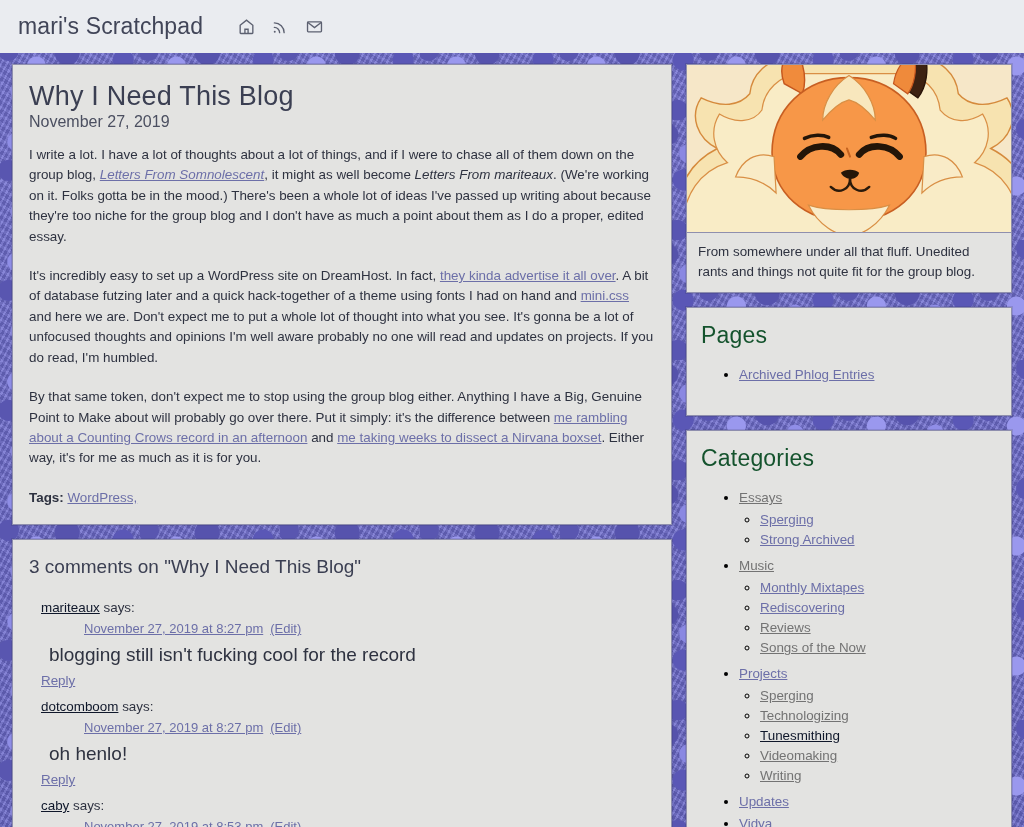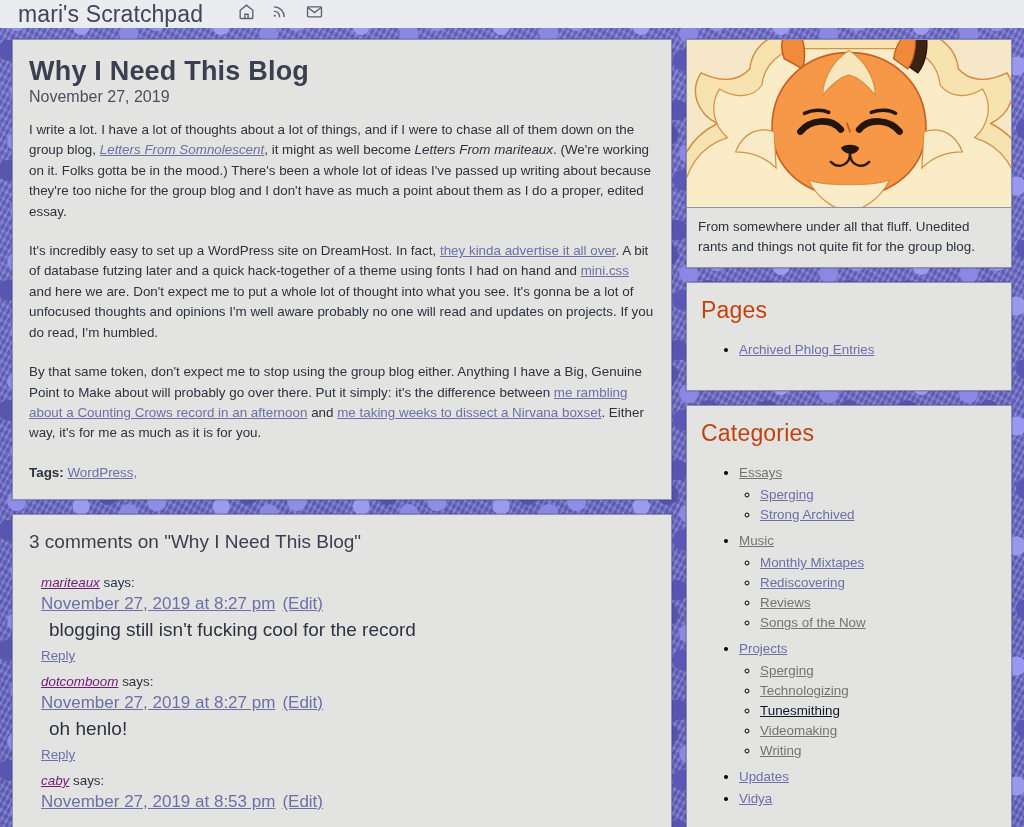--- a/index.html
+++ b/index.html
@@ -37,23 +37,23 @@
       140px 120px,140px 120px,140px 120px,140px 120px,140px 120px,
       140px 120px,140px 120px,140px 120px,140px 120px,140px 120px,
       140px 120px,140px 120px,140px 120px,140px 120px,
       auto, auto, auto;
     background-repeat: repeat;
   }
 
   
   #site-header {
     position: relative;
-    height: 28px;
+    height: 53px;
     background: #eaecf0;
-    display: flex; align-items: flex-end;
+    display: flex; align-items: center;
     padding-left: 18px;
     z-index: 5;
   }
   #site-title {
     font-size: 23px;
     font-weight: 400;
     color: #414558;
     letter-spacing: .1px;
     margin-right: 26px;
     white-space: nowrap;
@@ -80,21 +80,21 @@
   .panel {
     background: #e3e3e1;
     border: 1px solid #8f8fae;
     box-shadow: 0 0 0 1px rgba(40,40,70,.15);
   }
 
   
   #article { padding: 14px 16px 16px 16px; margin-bottom: 14px; }
   .entry-title {
     font-size: 27px;
-    font-weight: 700;
+    font-weight: 400;
     color: #3b3f52;
     margin: 2px 0 1px 0;
     letter-spacing: .2px;
     line-height: 1.15;
   }
   .entry-date {
     font-size: 16px;
     font-weight: 300;
     color: #4b4f60;
     margin: 0 0 14px 0;
@@ -120,22 +120,22 @@
   
   #comments { padding: 14px 16px 18px 16px; }
   .comments-title {
     font-size: 19px;
     font-weight: 300;
     color: #3b3f52;
     margin: 2px 0 20px 0;
   }
   .comment { margin: 0 0 0 12px; }
   .c-author-line { font-size: 13.4px; color: #2e3240; line-height: 20px; }
-  .c-author { font-style: italic; color: #701a75; text-decoration: underline; }
-  .c-meta { font-size: 17px; line-height: 20px; margin-top: 1px; }
+  .c-author { color: #0f172a; text-decoration: underline; }
+  .c-meta { font-size: 13px; line-height: 20px; margin-top: 1px; margin-left: 43px; }
   .c-meta .edit { margin-left: 7px; }
   .c-text {
     font-size: 19px; color: #2e3240;
     line-height: 20px;
     margin: 6px 0 6px 8px;
   }
   .c-reply { font-size: 13.4px; line-height: 20px; margin-bottom: 6px; }
 
   
   .widget { margin-bottom: 14px; }
@@ -148,21 +148,21 @@
   .img-caption {
     font-size: 13.4px;
     color: #2e3240;
     line-height: 20px;
     padding: 9px 11px 10px 11px;
   }
   .widget-body { padding: 10px 14px 14px 14px; }
   .widget-title {
     font-size: 23px;
     font-weight: 300;
-    color: #c2410c;
+    color: #14532d;
     margin: 4px 0 10px 0;
     letter-spacing: .2px;
   }
   ul.nav-list {
     list-style: disc;
     margin: 16px; padding-left: 22px;
     font-size: 13.4px;
     line-height: 20px;
   }
   ul.nav-list li { margin: 0 0 0 0; padding: 0; }

